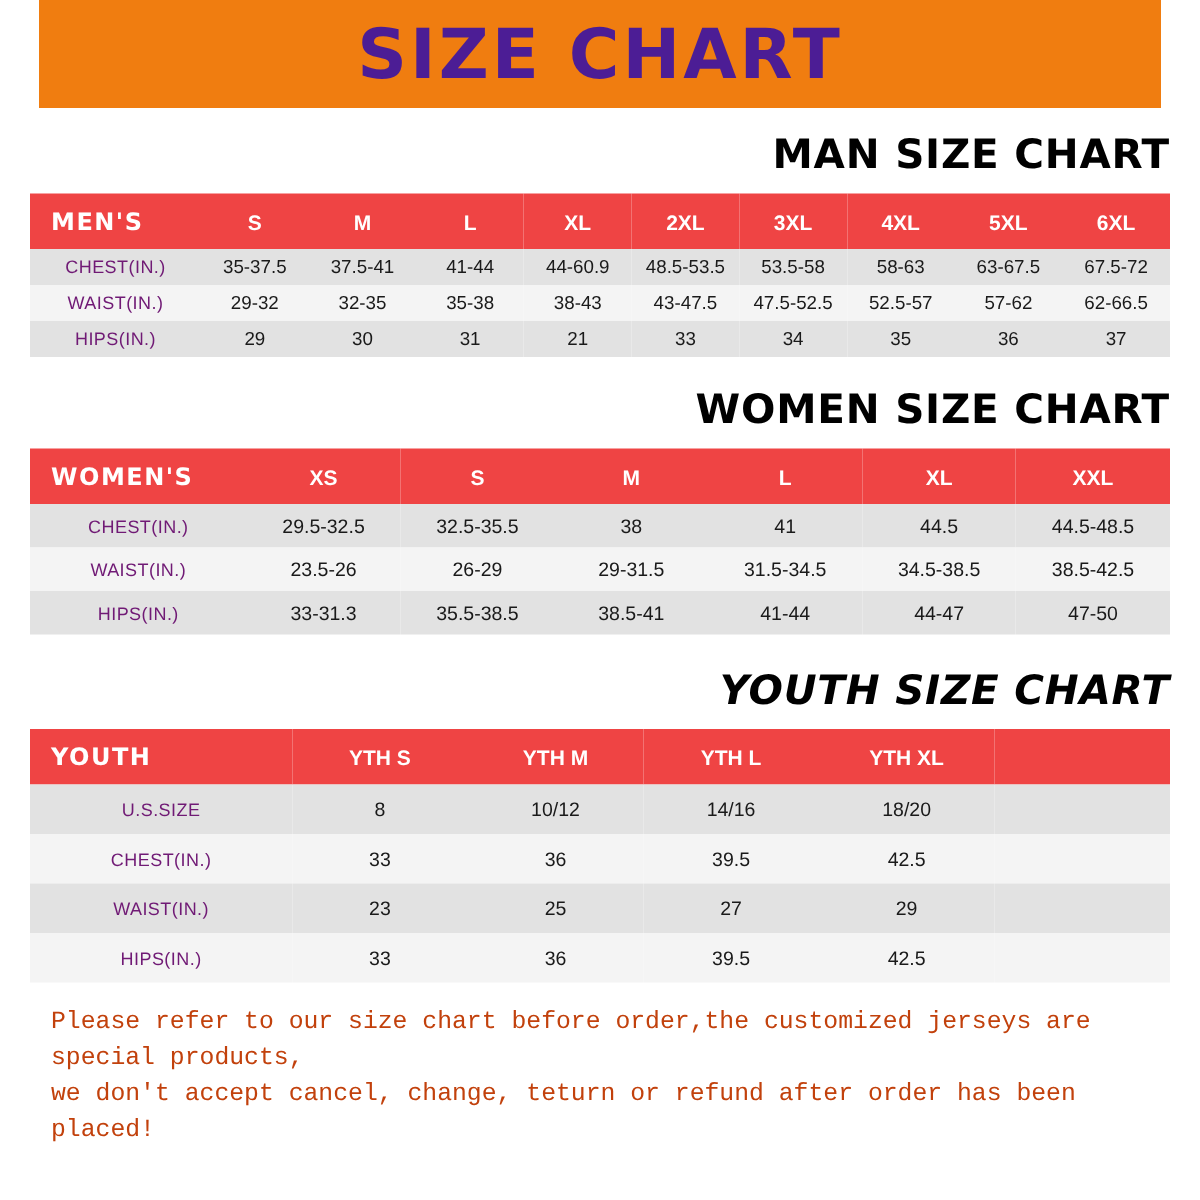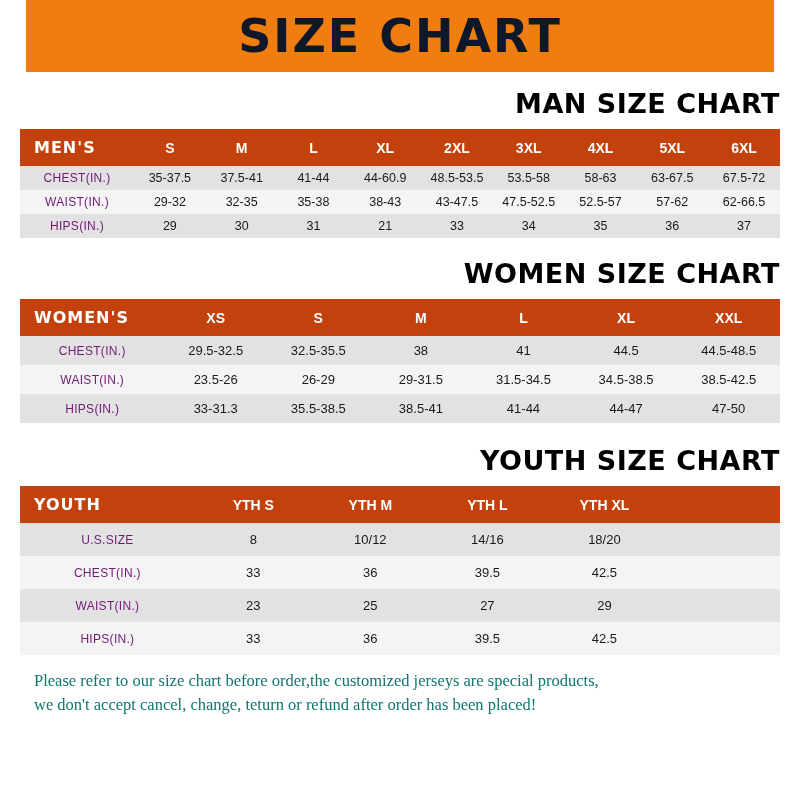--- a/index.html
+++ b/index.html
@@ -22,21 +22,21 @@
     background: #f07d10;
     display: flex;
     align-items: center;
     justify-content: center;
   }
   .banner .title {
     font-family: "DejaVu Sans", sans-serif;
     font-weight: bold;
     font-size: 46px;
     letter-spacing: 2px;
-    color: #0f172a;
+    color: #4c1d95;
     line-height: 1;
   }
   .banner .edge-left, .banner .edge-right {
     position: absolute;
     top: 0; bottom: 0;
     width: 26px;
     background: #ffffff;
   }
   .banner .edge-left { left: 0; }
   .banner .edge-right { right: 0; }
@@ -48,37 +48,37 @@
   .section-title {
     text-align: right;
     font-family: "DejaVu Sans", sans-serif;
     font-weight: bold;
     font-size: 27px;
     color: #000000;
     letter-spacing: 0.5px;
   }
   .st-man { margin-top: 16px; margin-bottom: 10px; }
   .st-women { margin-top: 20px; margin-bottom: 10px; }
-  .st-youth { margin-top: 22px; margin-bottom: 10px; }
+  .st-youth { margin-top: 22px; margin-bottom: 10px; font-style: italic; }
 
   table.chart {
     width: 100%;
     border-collapse: collapse;
     table-layout: fixed;
   }
   table.chart td, table.chart th {
     text-align: center;
     font-size: 12.5px;
     color: #1a1a1a;
     font-family: "Liberation Sans", sans-serif;
     padding: 5px 2px;
     font-weight: normal;
   }
   table.chart thead th {
-    background: #c2410c;
+    background: #ef4444;
     color: #ffffff;
     font-size: 14px;
     padding: 9px 2px;
     font-weight: bold;
   }
   table.chart thead th.corner {
     text-align: left;
     padding-left: 14px;
     font-family: "DejaVu Sans", sans-serif;
     font-size: 16px;
@@ -99,24 +99,24 @@
 
   .youth tbody td, .youth thead th { padding-top: 9px; padding-bottom: 9px; }
   .youth thead th { font-size: 15px; }
   .women tbody td, .women thead th { padding-top: 7px; padding-bottom: 7px; }
   .women thead th { font-size: 15px; }
   .women tbody td { font-size: 13px; }
   .youth tbody td { font-size: 13px; }
 
   .notice {
     margin: 14px 14px 0 14px;
-    color: #0f766e;
+    color: #c2410c;
     font-size: 16.5px;
     line-height: 1.45;
-    font-family: Liberation Serif, serif;
+    font-family: Liberation Mono, monospace;
   }
   .notice .line { display: block; }
 </style>
 </head>
 <body>
 
 <div id="page">
 
   <div class="banner">
     <div class="edge-left"></div>

